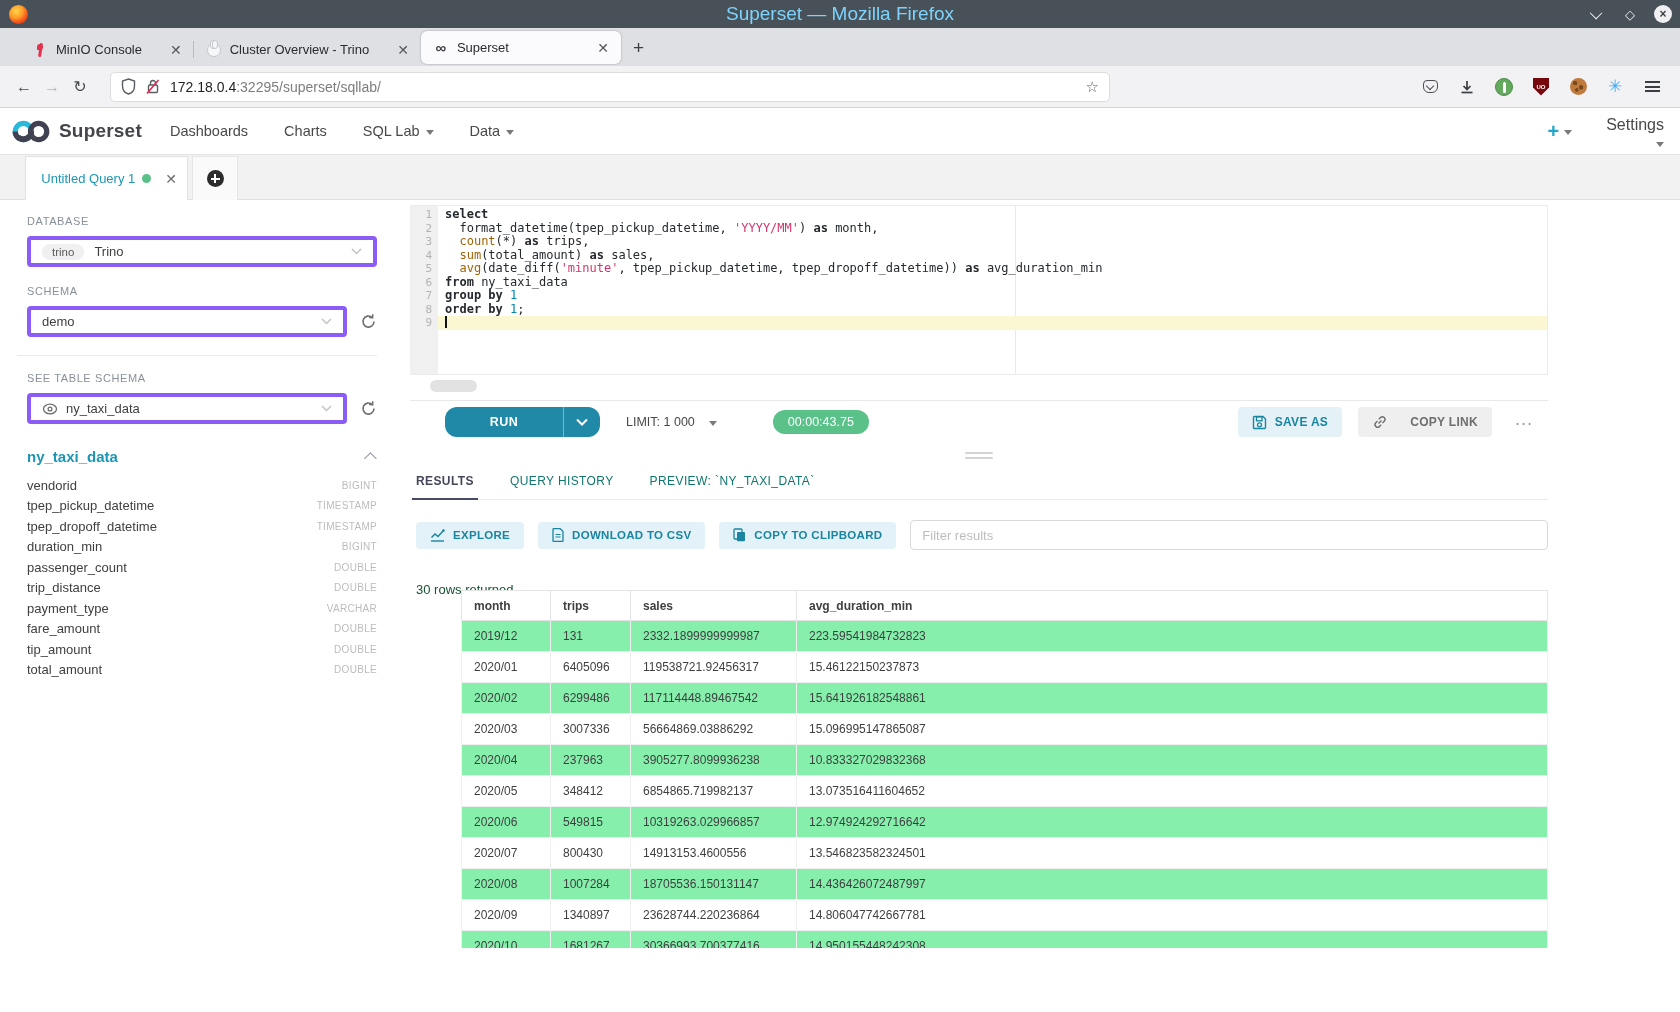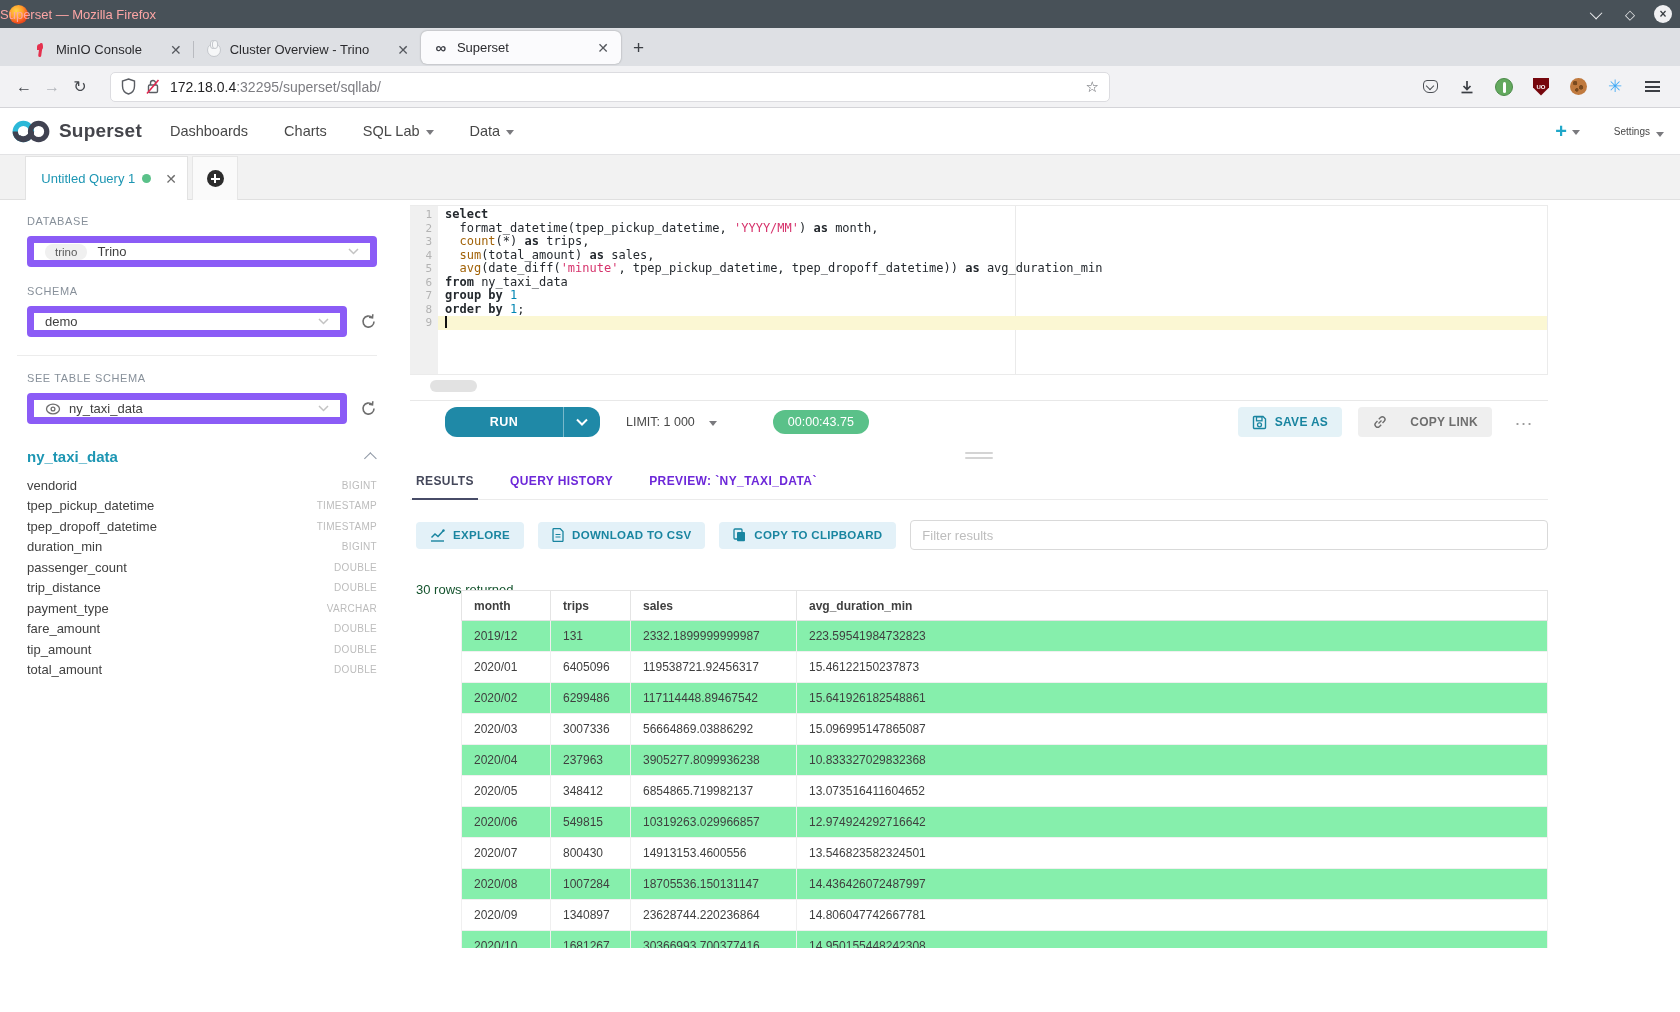--- a/index.html
+++ b/index.html
@@ -4,21 +4,21 @@
 <style>
   * { box-sizing: border-box; margin: 0; padding: 0; }
   html,body { width:1680px; height:1012px; overflow:hidden; }
   body { font-family:"Liberation Sans", sans-serif; background:#fff; color:#484848; }
   .screen { position:relative; width:1680px; height:1012px; background:#fff; }
 
   
   .titlebar { height:28px; background:#485158; display:flex; align-items:center; position:relative; }
   .ff-logo { width:19px; height:19px; border-radius:50%; margin-left:9px;
     background:radial-gradient(circle at 38% 32%, #ffd54a 0%, #ff9d2a 38%, #f4511e 65%, #b03016 100%); }
-  .win-title { position:absolute; left:0; right:0; font-size:13px; color:#fca5a5; }
+  .win-title { position:absolute; left:0; right:0; text-align:center; font-size:19px; color:#7dd3fc; }
   .win-controls { position:absolute; right:8px; top:0; height:28px; display:flex; align-items:center; gap:15px; }
   .wc { width:18px; height:18px; display:flex; align-items:center; justify-content:center; color:#f0f0f2; font-size:13px; cursor:default; }
   .wc-chev { width:9px; height:9px; border-left:1.5px solid #f0f0f2; border-bottom:1.5px solid #f0f0f2; transform:rotate(-45deg) translateY(-2px); }
   .wc-close { background:#f0f0f2; color:#3a3f44; border-radius:50%; font-size:12px; font-weight:bold; }
 
   
   .tabstrip { height:38px; background:#dee0e4; display:flex; align-items:flex-end; padding-left:20px; }
   .btab { height:33px; display:flex; align-items:center; padding:0 10px 0 12px; font-size:13px; color:#2b2b2e; position:relative; min-width:0; }
   .btab .sep { position:absolute; right:0; top:8px; height:17px; width:1px; background:#b9bbc0; }
   .btab-active { background:#fbfbfd; border-radius:6px; height:33px; margin-bottom:2px; box-shadow:0 0 2px rgba(0,0,0,.35); }
@@ -59,40 +59,40 @@
 
   
   .appbar { height:47px; background:#fff; border-bottom:1px solid #e3e3e5; display:flex; align-items:center; padding:0 16px 0 10px; }
   .brand { display:flex; align-items:center; gap:7px; margin-right:28px; }
   .brand-name { font-size:19px; font-weight:bold; color:#44454b; letter-spacing:.2px; }
   .app-nav { display:flex; align-items:center; gap:36px; font-size:14.5px; color:#484848; }
   .app-nav .nav-item { display:flex; align-items:center; gap:6px; }
   .caret { width:0; height:0; border-left:4px solid transparent; border-right:4px solid transparent; border-top:5px solid #7a7a7e; margin-top:2px; }
   .appbar-right { margin-left:auto; display:flex; align-items:center; gap:34px; }
   .plus-btn { display:flex; align-items:center; gap:5px; color:#20a7c9; font-size:20px; font-weight:bold; }
-  .settings-item { display:flex; align-items:flex-end; gap:6px; font-size:10px; }
+  .settings-item { display:flex; align-items:flex-end; gap:6px; font-size:16px;flex-direction:column; }
 
   
   .qstrip { height:45px; background:#f2f2f2; border-bottom:1px solid #e0e0e0; display:flex; position:relative; }
   .qtab { width:163px; margin-left:25px; background:#fff; border:1px solid #e2e2e2; border-bottom:none; display:flex; align-items:center; padding:0 10px 0 8px; position:relative; top:1px; }
   .qtab-label { color:#1d96b3; font-size:13px; margin:0 7px; white-space:nowrap; }
   .status-dot { width:9px; height:9px; border-radius:50%; background:#5ac189; flex:none; }
   .qtab-close { margin-left:14px; color:#6d6d6d; font-size:14px; }
   .addtab { width:46px; margin-left:4px; background:#fafafa; border:1px solid #e6e6e6; border-bottom:none; display:flex; align-items:center; justify-content:center; top:1px; position:relative; }
   .plus-circle { width:17px; height:17px; border-radius:50%; background:#2c2c2c; position:relative; }
   .plus-circle::before, .plus-circle::after { content:""; position:absolute; background:#fff; }
   .plus-circle::before { left:4px; right:4px; top:7.5px; height:2px; }
   .plus-circle::after { top:4px; bottom:4px; left:7.5px; width:2px; }
 
   
   .main { display:flex; height:812px; background:#fff; }
   .sidebar { width:400px; flex:none; padding:15px 23px 0 27px; }
   .side-label { font-size:11px; letter-spacing:.6px; color:#87909a; margin-bottom:9px; }
   .select-row { display:flex; align-items:center; gap:13px; margin-bottom:18px; }
-  .select { flex:1; height:31px; border:7px solid #8b5cf6; border-radius:4px; background:#fff; display:flex; align-items:center; padding:0 11px; font-size:13px; color:#3f3f3f; }
+  .select { flex:1; height:31px; border:4px solid #8b5cf6; border-radius:4px; background:#fff; display:flex; align-items:center; padding:0 11px; font-size:13px; color:#3f3f3f; }
   .select .chev { margin-left:auto; }
   .badge { background:#f0f0f0; border-radius:10px; padding:2px 10px; font-size:11.5px; color:#5a5a5a; margin-right:10px; }
   .refresh-btn { color:#6e6e6e; flex:none; display:flex; }
   .side-divider { height:1px; background:#ececec; margin:2px 0 16px -10px; }
   .tbl-header { display:flex; align-items:center; margin:24px 0 10px 0; }
   .tbl-name { color:#1d96b3; font-size:15px; font-weight:bold; }
   .collapse-chev { margin-left:auto; width:9px; height:9px; border-left:1.5px solid #8f98a5; border-top:1.5px solid #8f98a5; transform:rotate(45deg) translateY(3px); }
   .col-row { display:flex; align-items:center; height:20.5px; }
   .col-name { font-size:13px; color:#404040; }
   .col-type { margin-left:auto; font-size:10px; color:#bcbcbc; letter-spacing:.3px; }
@@ -123,21 +123,21 @@
   .btn-soft { height:30px; display:flex; align-items:center; gap:8px; padding:0 14px; border-radius:4px; font-size:12px; font-weight:bold; letter-spacing:.3px; }
   .btn-save { background:#e4f2f7; color:#1985a0; }
   .btn-copylink { background:#efefef; color:#6e6e6e;gap:22px; }
   .kebab { color:#9b9b9b; font-size:19px; letter-spacing:1px; padding:0 6px 6px 6px; }
 
   .splitter { position:absolute; top:248px; left:0; right:0; height:14px; display:flex; flex-direction:column; align-items:center; justify-content:center; gap:3px; }
   .splitter span { width:28px; height:2px; background:#d4d4d4; border-radius:1px; }
 
   
   .res-tabs { position:absolute; top:262px; left:0; right:0; height:38px; display:flex; gap:36px; border-bottom:1px solid #ebebeb; padding-left:6px; }
-  .res-tab { font-size:12px; letter-spacing:.4px; color:#6d28d9; display:flex; align-items:flex-start; padding-top:12px; position:relative;font-weight:bold; }
+  .res-tab { font-size:12px; letter-spacing:.4px; color:#0f766e; display:flex; align-items:flex-start; padding-top:12px; position:relative; }
   .res-tab.active { color:#45485b; font-weight:bold; }
   .res-tab.active::after { content:""; position:absolute; left:-4px; right:-4px; bottom:-1px; height:2px; background:#474b67; }
 
   .res-actions { position:absolute; top:320px; left:6px; right:0; height:30px; display:flex; align-items:center; gap:14px; }
   .btn-action { height:27px; display:flex; align-items:center; gap:8px; padding:0 14px; border-radius:4px; background:#e3f1f8; color:#1985a0; font-size:11.5px; font-weight:bold; letter-spacing:.3px; }
   .filter-input { flex:1; height:30px; border:1px solid #d9d9d9; border-radius:4px; font-size:13px; padding:0 11px; color:#484848; font-family:"Liberation Sans",sans-serif; }
   .filter-input::placeholder { color:#bdbdbd; }
 
   .rows-returned { position:absolute; top:366px; left:6px; font-size:13px; color:#14532d;margin-top:16px; }
 

